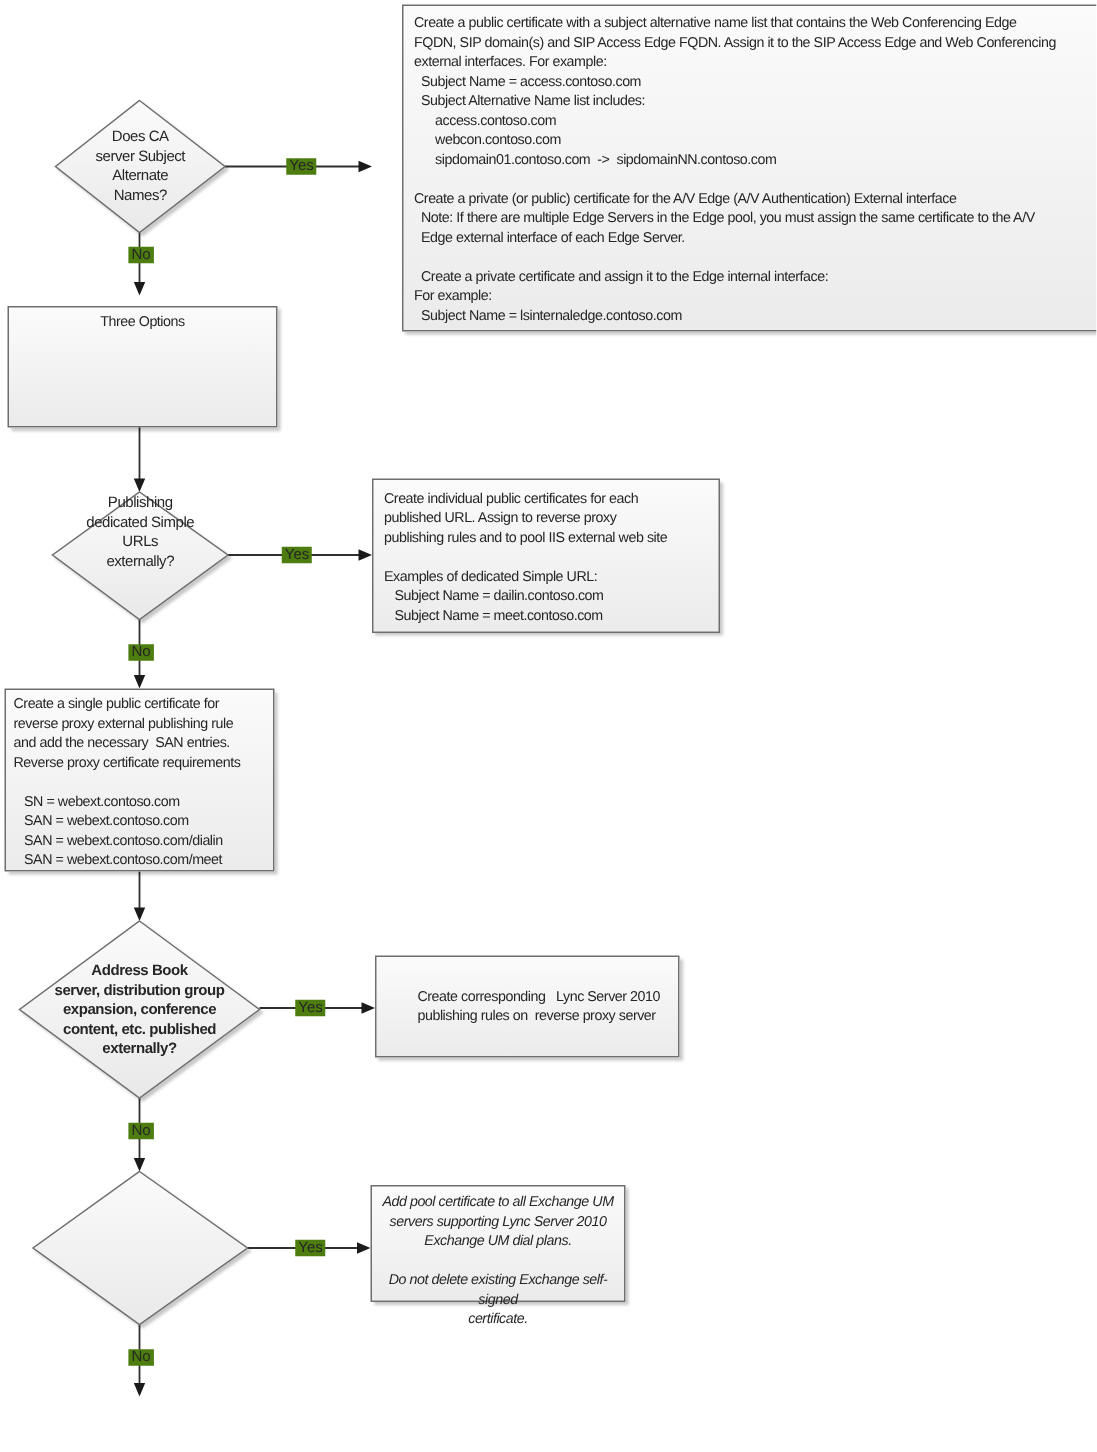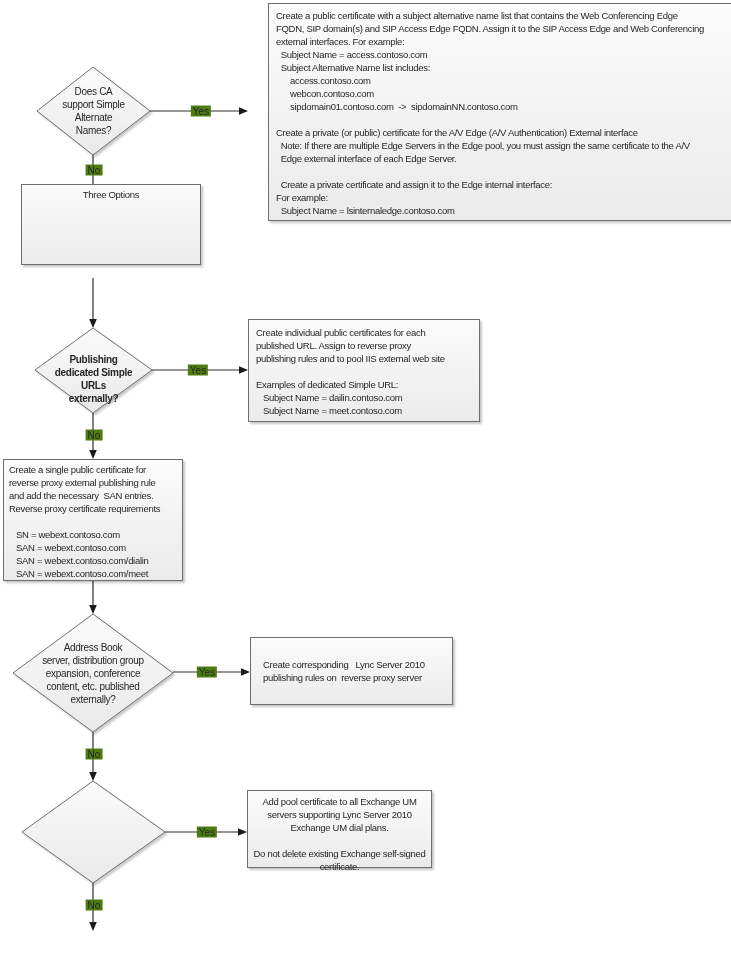--- a/index.html
+++ b/index.html
@@ -81,28 +81,28 @@
 
     <g fill="url(#gfill)" stroke="#6e6e6e" stroke-width="1" filter="url(#dshadow)">
       <polygon points="93,67 150,111 93,155 37,111"></polygon>
       <polygon points="93,328 152,370 93,413 35,370"></polygon>
       <polygon points="93,614 173,673 93,732 13,673"></polygon>
       <polygon points="93,781 165,832 93,883 22,832"></polygon>
     </g>
   </svg>
 
   <div class="dlabel" style="left:37px;top:67px;width:113px;height:88px;">Does CA
-support Simple
+server Subject
 Alternate
 Names?</div>
-  <div class="dlabel" style="left:35px;top:336px;width:117px;height:85px;font-weight:bold;">Publishing
+  <div class="dlabel" style="left:35px;top:312px;width:117px;height:85px;">Publishing
 dedicated Simple
 URLs
 externally?</div>
-  <div class="dlabel" style="left:13px;top:614px;width:160px;height:118px;">Address Book
+  <div class="dlabel" style="left:13px;top:614px;width:160px;height:118px;font-weight:bold;">Address Book
 server, distribution group
 expansion, conference
 content, etc. published
 externally?</div>
 
   <div class="node" style="left:248px;top:3px;width:481px;height:218px;padding:5px 7px;margin-left:20px;">
     <div class="txt">Create a public certificate with a subject alternative name list that contains the Web Conferencing Edge
 FQDN, SIP domain(s) and SIP Access Edge FQDN. Assign it to the SIP Access Edge and Web Conferencing
 external interfaces. For example:
   Subject Name = access.contoso.com
@@ -113,21 +113,21 @@
 
 Create a private (or public) certificate for the A/V Edge (A/V Authentication) External interface
   Note: If there are multiple Edge Servers in the Edge pool, you must assign the same certificate to the A/V
   Edge external interface of each Edge Server.
 
   Create a private certificate and assign it to the Edge internal interface:
 For example:
   Subject Name = lsinternaledge.contoso.com</div>
   </div>
 
-  <div class="node" style="left:5px;top:184px;width:180px;height:81px;padding:3px 5px;margin-left:16px;">
+  <div class="node" style="left:5px;top:204px;width:180px;height:81px;padding:3px 5px;">
     <div class="opt-title">Three Options</div>
   </div>
 
   <div class="node" style="left:3px;top:459px;width:180px;height:122px;padding:3px 5px;">
     <div class="txt">Create a single public certificate for
 reverse proxy external publishing rule
 and add the necessary  SAN entries.
 Reverse proxy certificate requirements
 
    SN = webext.contoso.com
@@ -139,26 +139,26 @@
   <div class="node" style="left:248px;top:319px;width:232px;height:103px;padding:6px 7px;">
     <div class="txt">Create individual public certificates for each
 published URL. Assign to reverse proxy
 publishing rules and to pool IIS external web site
 
 Examples of dedicated Simple URL:
    Subject Name = dailin.contoso.com
    Subject Name = meet.contoso.com</div>
   </div>
 
-  <div class="node vcenter" style="left:250px;top:637px;width:203px;height:68px;padding:4px 12px;">
+  <div class="node vcenter" style="left:250px;top:637px;width:203px;height:68px;padding:4px 12px;justify-content:flex-end;">
     <div class="txt">Create corresponding   Lync Server 2010
 publishing rules on  reverse proxy server</div>
   </div>
 
-  <div class="node" style="left:247px;top:790px;width:185px;height:78px;padding:4px 4px;">
+  <div class="node" style="left:247px;top:790px;width:170px;height:78px;padding:4px 4px;font-style:italic;">
     <div class="txt center-text">Add pool certificate to all Exchange UM
 servers supporting Lync Server 2010
 Exchange UM dial plans.
 
 Do not delete existing Exchange self-signed
 certificate.</div>
   </div>
 
 
   <div class="elabel" style="left:201px;top:111px;">Yes</div>

